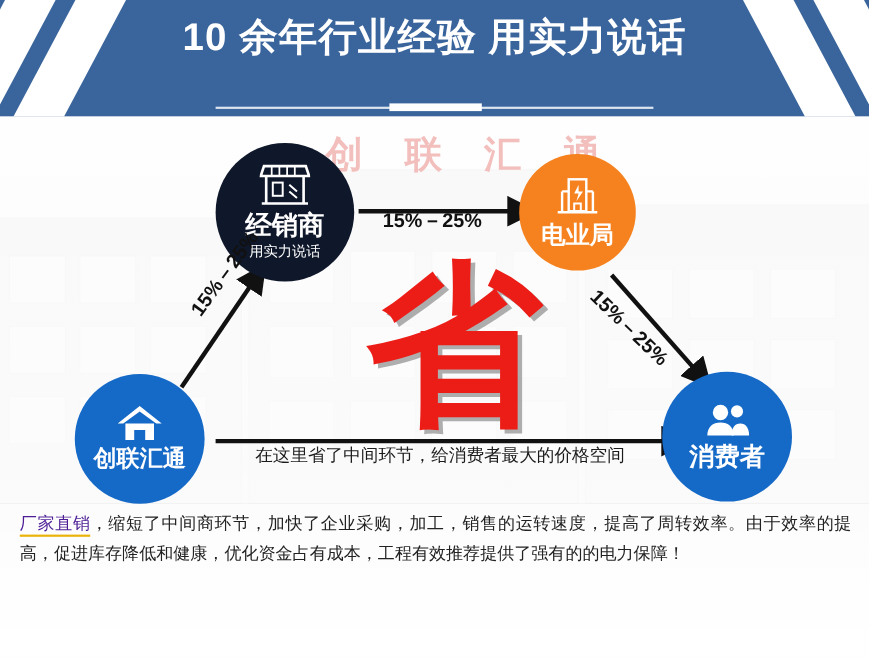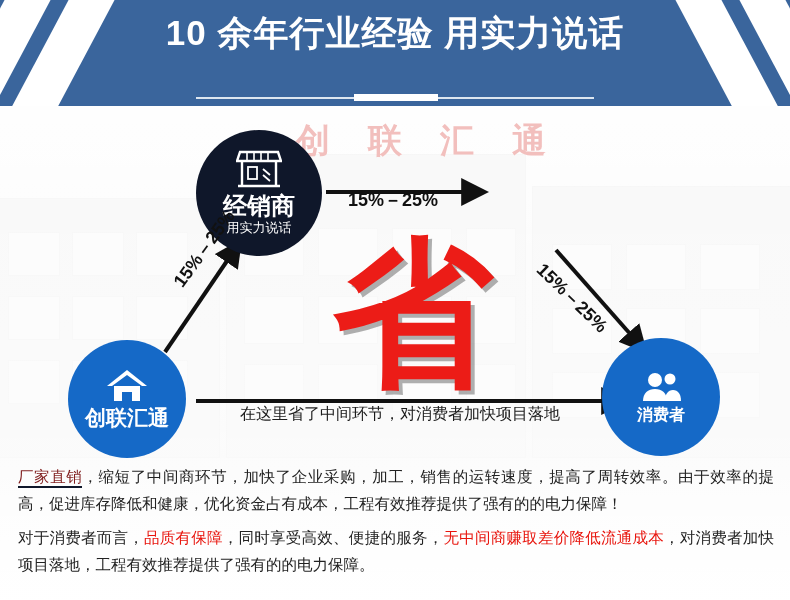--- a/index.html
+++ b/index.html
@@ -73,21 +73,21 @@
   .node .sub { font-size:13px; margin-top:1px; }
 
   #node-dealer   { left:196px; top:130px;  width:126px; height:126px; background:#0f172a; }
   #node-power    { left:472px; top:140px;  width:106px; height:106px; background:#f5821f; }
   #node-factory  { left:68px;  top:340px;  width:118px; height:118px; background:#1569c7; }
   #node-consumer { left:602px; top:338px;  width:118px; height:118px; background:#1569c7; }
 
   #node-dealer .lbl   { font-size:24px; }
   #node-power .lbl    { font-size:22px; }
   #node-factory .lbl  { font-size:21px; }
-  #node-consumer .lbl { font-size:16px; }
+  #node-consumer .lbl { font-size:23px; }
 
   
   .arrows { position:absolute; left:0; top:0; width:790px; height:600px; z-index:4; }
   .pct { position:absolute; font-size:18px; font-weight:bold; color:#111; z-index:7;
          white-space:nowrap; }
   #pct-top   { left:348px; top:188px; }
   #pct-left  { left:168px; top:278px; transform:rotate(-54deg); transform-origin:left top; }
   #pct-right { left:548px; top:258px; transform:rotate(44deg);  transform-origin:left top; }
 
   
@@ -102,21 +102,21 @@
     position:absolute; left:200px; top:404px; width:400px; z-index:7;
     text-align:center; font-size:16px; color:#1b1b1b; white-space:nowrap;
   }
 
   
   .para { position:absolute; left:18px; width:756px; z-index:8;
     font-size:15.5px; line-height:27px; color:#222; text-align:justify; }
   #para1 { top:463px; }
   #para2 { top:524px; }
   .hi { color:#e8150d; }
-  .hi-u { color:#7f1d1d; border-bottom:2px solid #0f172a; padding-bottom:1px; }
+  .hi-u { color:#4c1d95; border-bottom:2px solid #eab308; padding-bottom:1px; }
 </style>
 </head>
 <body>
 
 <div id="page">
 
   <div class="header">
     <div class="stripe l1"></div>
     <div class="stripe l2"></div>
     <div class="stripe r1"></div>
@@ -195,20 +195,31 @@
         <path d="M11 3 v9 M18 3 v9 M25 3 v9 M32 3 v9" stroke="#fff" stroke-width="1.6"></path>
         <path d="M6 13 v24 M40 13 v24 M2 37 h42" stroke="#fff" stroke-width="2.4" fill="none"></path>
         <rect x="12" y="18" width="9" height="12" fill="none" stroke="#fff" stroke-width="1.8"></rect>
         <path d="M27 20 l7 6 M27 26 l7 6" stroke="#fff" stroke-width="1.8"></path>
       </svg>
     </span>
     <span class="lbl">经销商</span>
     <span class="sub">用实力说话</span>
   </div>
 
+  <div class="node" id="node-power">
+    <span class="ico">
+      <svg width="40" height="36" viewBox="0 0 40 36">
+        <rect x="12" y="2" width="16" height="29" fill="none" stroke="#fff" stroke-width="2.2"></rect>
+        <path d="M21 7 l-4 8 h4 l-2 7 6 -9 h-4 z" fill="#fff"></path>
+        <rect x="17" y="24" width="6" height="7" fill="none" stroke="#fff" stroke-width="1.8"></rect>
+        <path d="M6 13 v18 M12 13 h-6 M28 13 h6 M34 13 v18 M2 32 h36" stroke="#fff" stroke-width="2.2" fill="none"></path>
+      </svg>
+    </span>
+    <span class="lbl">电业局</span>
+  </div>
 
   <div class="node" id="node-factory">
     <span class="ico">
       <svg width="44" height="34" viewBox="0 0 44 34">
         <path d="M2 17 L22 1 L42 17 l-5 0 L22 6 L7 17 Z" fill="#fff"></path>
         <path d="M9 17 h26 v15 H27 V23 h-10 v9 H9 Z" fill="#fff"></path>
       </svg>
     </span>
     <span class="lbl">创联汇通</span>
   </div>
@@ -218,23 +229,20 @@
       <svg width="44" height="32" viewBox="0 0 44 32">
         <circle cx="16" cy="9" r="7" fill="#fff"></circle>
         <path d="M4 30 c0-8 5-12 12-12 s12 4 12 12 Z" fill="#fff"></path>
         <circle cx="31" cy="8" r="5.5" fill="#fff"></circle>
         <path d="M26 30 c0-7 3-11 8-11 s8 4 8 11 Z" fill="#fff"></path>
       </svg>
     </span>
     <span class="lbl">消费者</span>
   </div>
 
-  <div id="caption">在这里省了中间环节，对消费者加快项目落地</div>
+  <div id="caption">在这里省了中间环节，给消费者最大的价格空间</div>
 
   <div class="para" id="para1">
     <span class="hi-u">厂家直销</span><span>，缩短了中间商环节，加快了企业采购，加工，销售的运转速度，提高了周转效率。由于效率的提高，促进库存降低和健康，优化资金占有成本，工程有效推荐提供了强有的的电力保障！</span>
   </div>
 
-  <div class="para" id="para2">
-    <span>对于消费者而言，</span><span class="hi">品质有保障</span><span>，同时享受高效、便捷的服务，</span><span class="hi">无中间商赚取差价降低流通成本</span><span>，对消费者加快项目落地，工程有效推荐提供了强有的的电力保障。</span>
-  </div>
 
 </div>
 
 </body></html>

